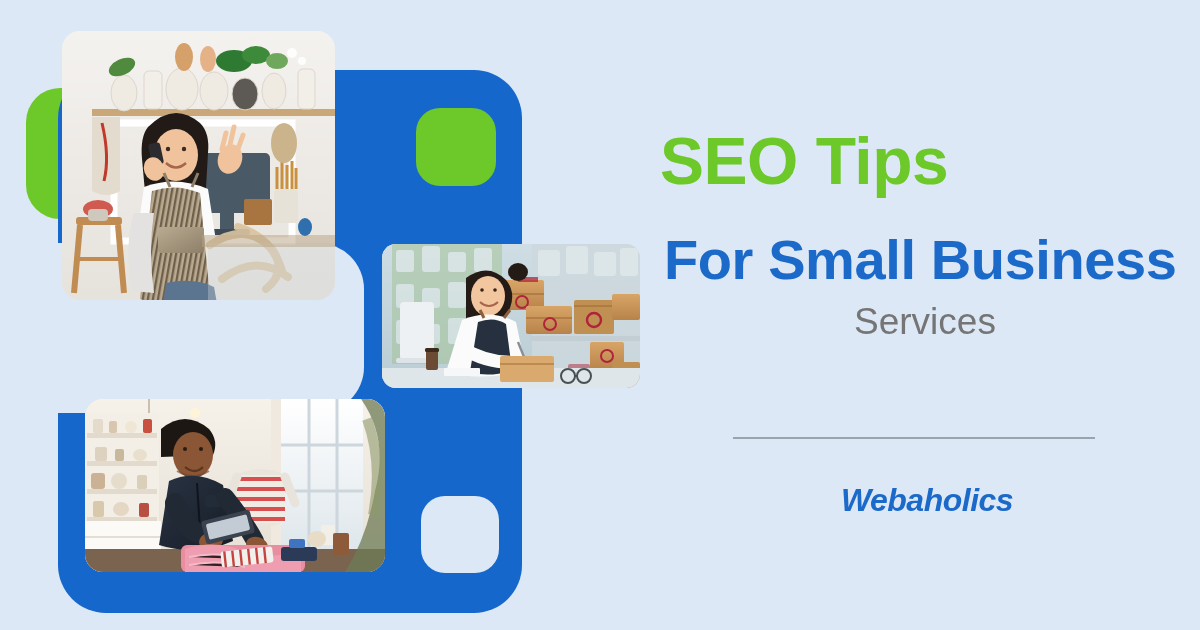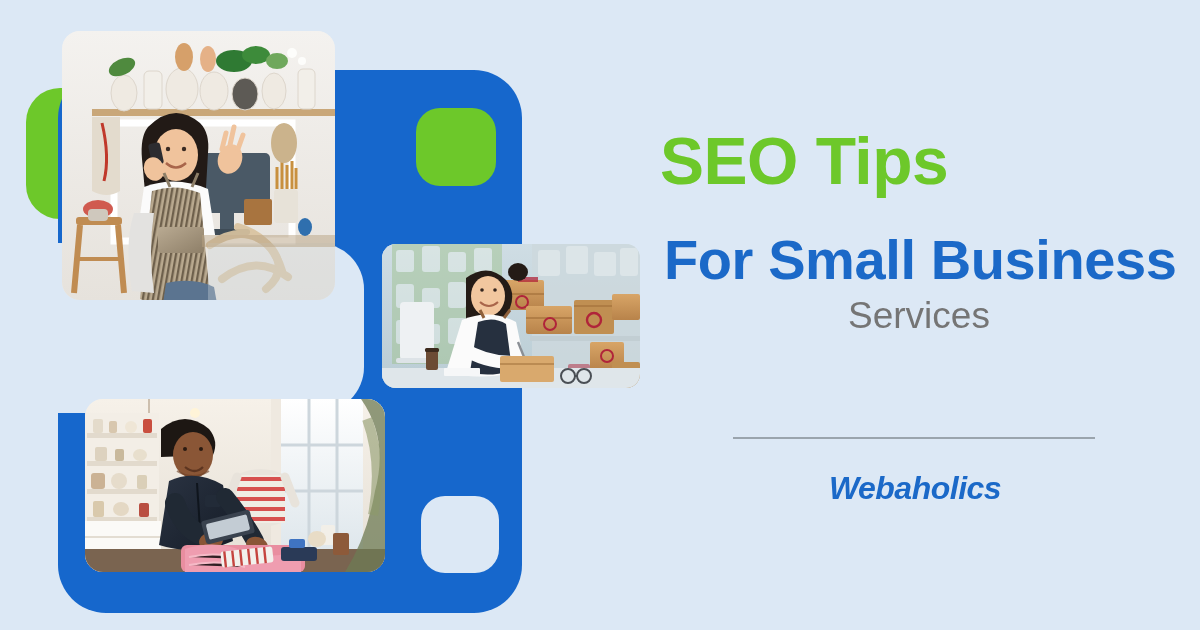--- a/index.html
+++ b/index.html
@@ -139,21 +139,21 @@
     color: #1B69C8;
     letter-spacing: -0.4px;
     white-space: nowrap;
   }
 
   .headline-tertiary {
     position: absolute;
     left: 0;
     top: 293px;
     width: 520px;
-    margin: 4px;
+    margin: 10px;
     text-align: center;
     font-size: 37px;
     line-height: 1;
     font-weight: normal;
     color: #757575;
     white-space: nowrap;
   }
 
   .divider {
     position: absolute;
@@ -162,21 +162,21 @@
     width: 362px;
     height: 2px;
     background: #9aa4ad;
   }
 
   .brand-logo {
     position: absolute;
     left: 0;
     top: 471px;
     width: 520px;
-    margin: 0;
+    margin: 12px;
     text-align: center;
     font-size: 32px;
     line-height: 1.1;
     font-weight: bold;
     font-style: italic;
     color: #1B69C8;
     letter-spacing: -0.5px;
     white-space: nowrap;
   }
 </style>

